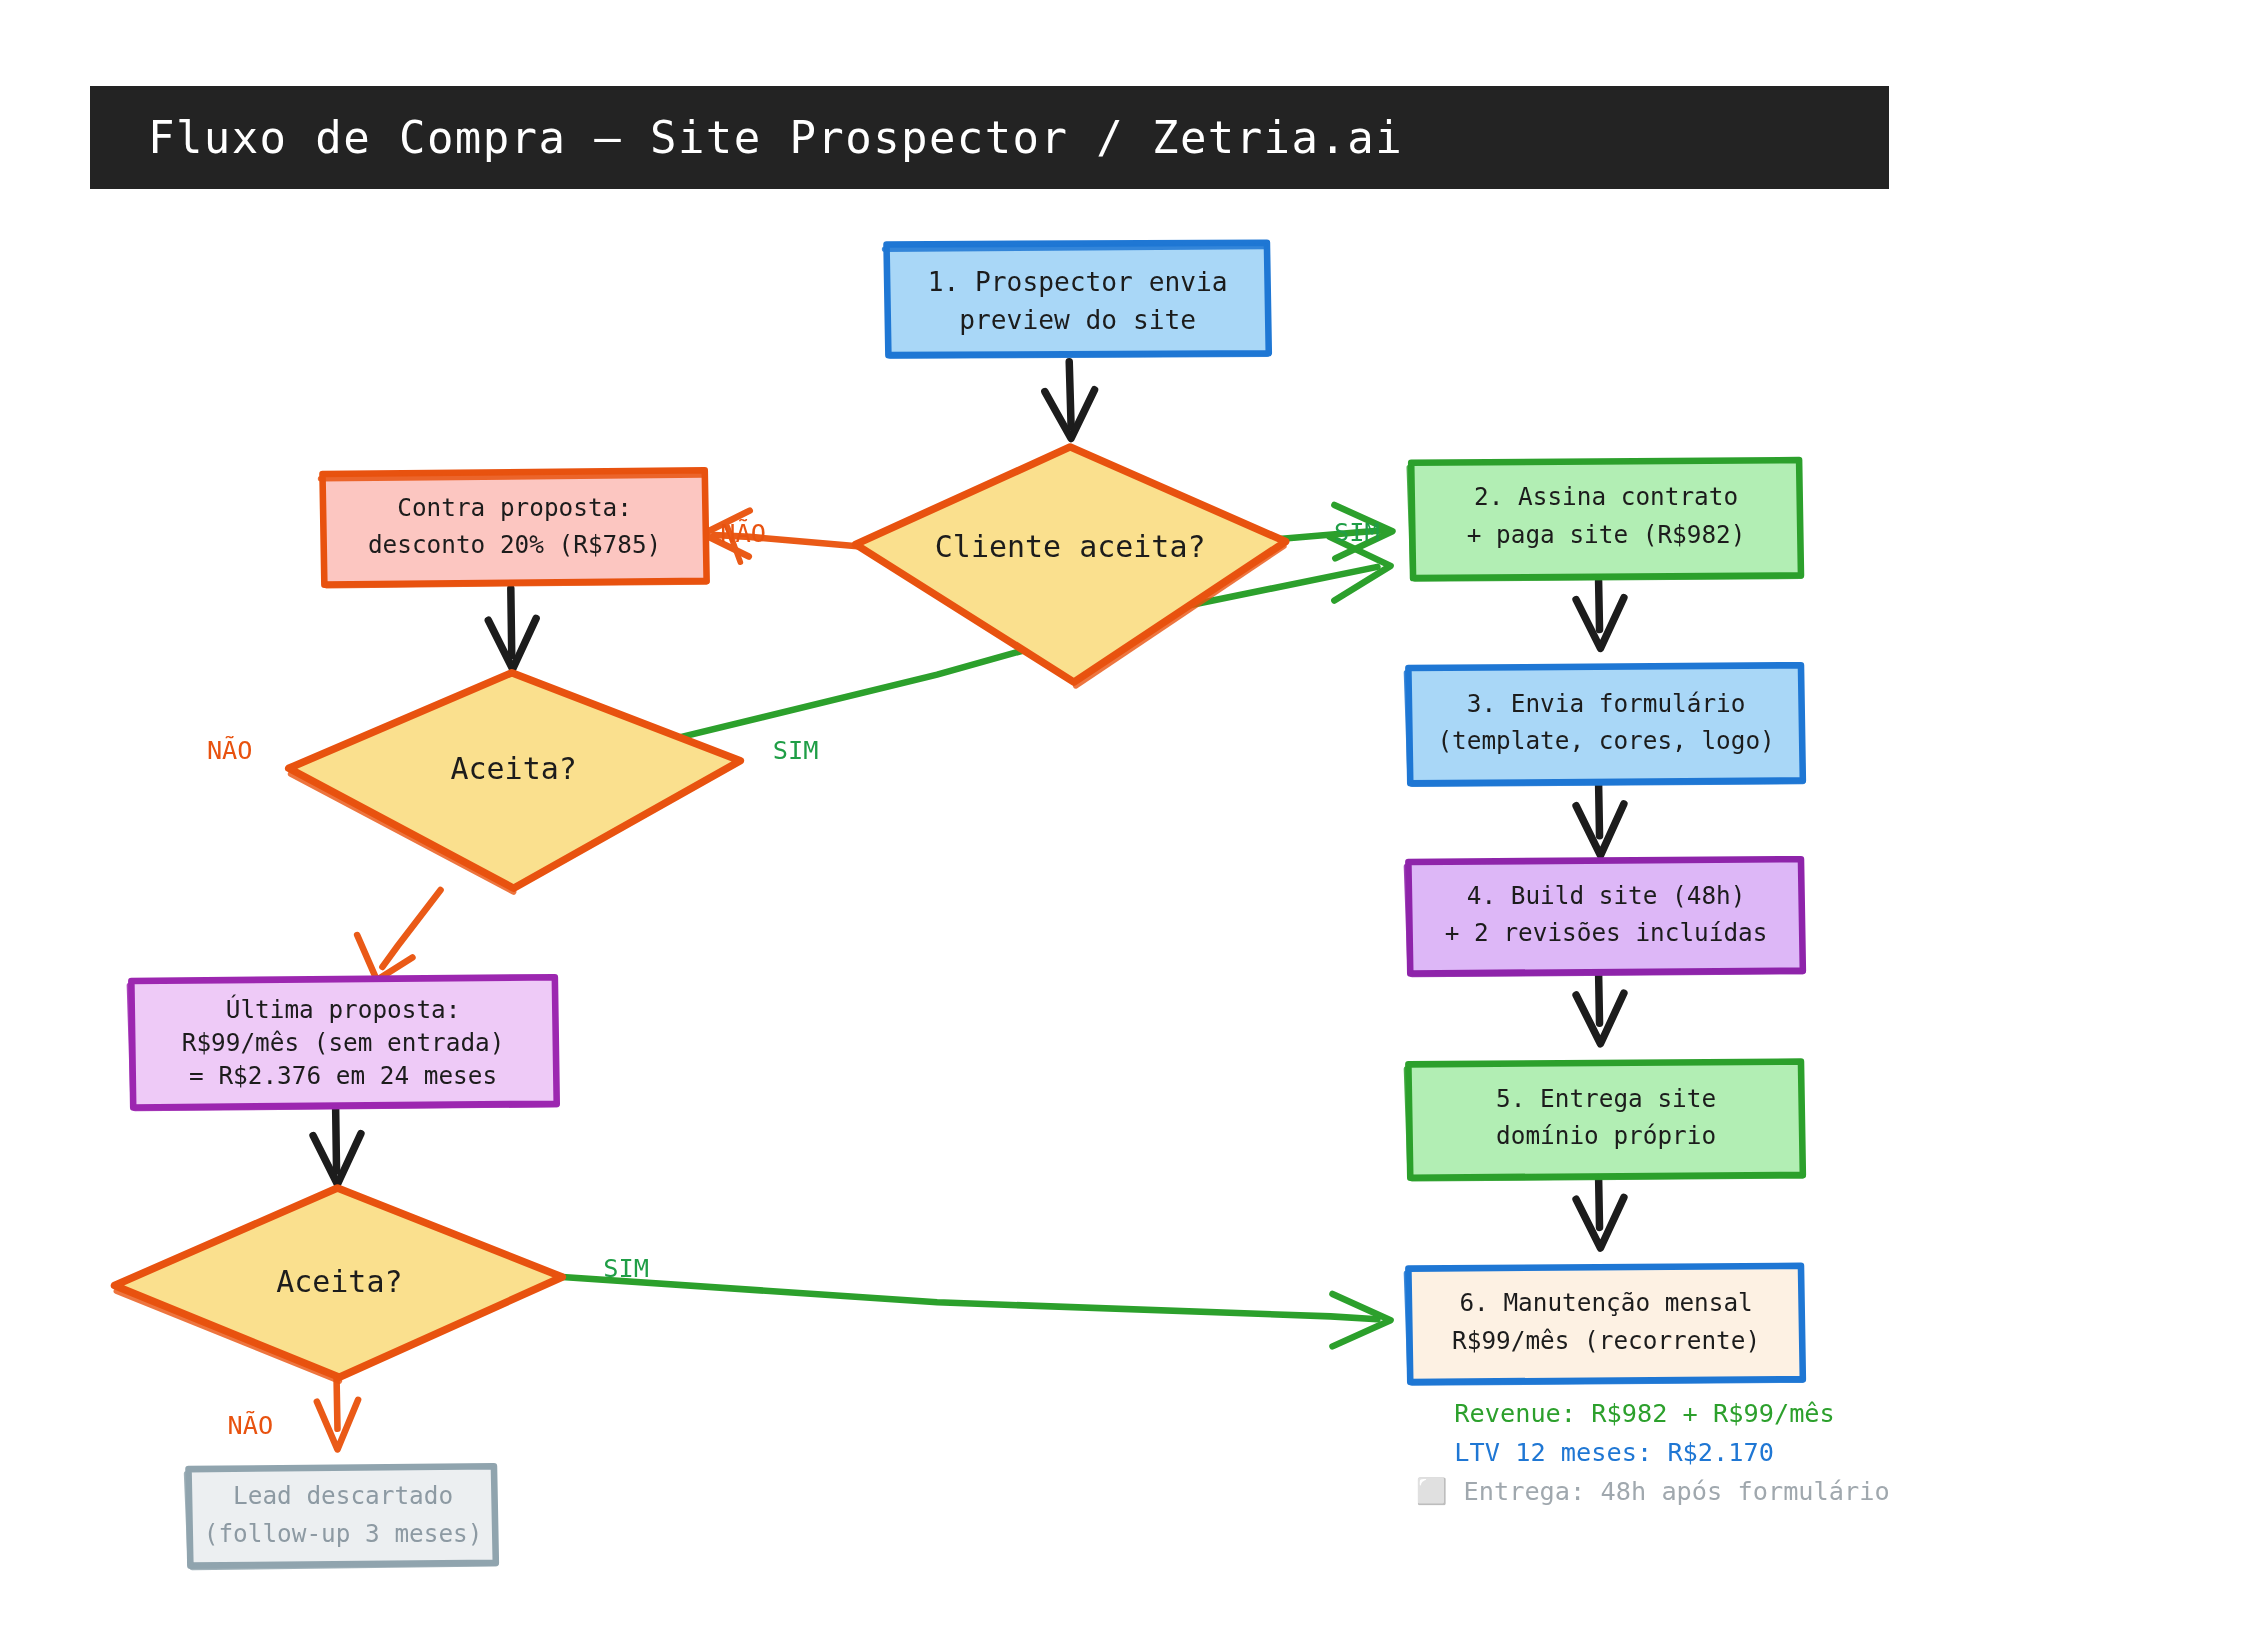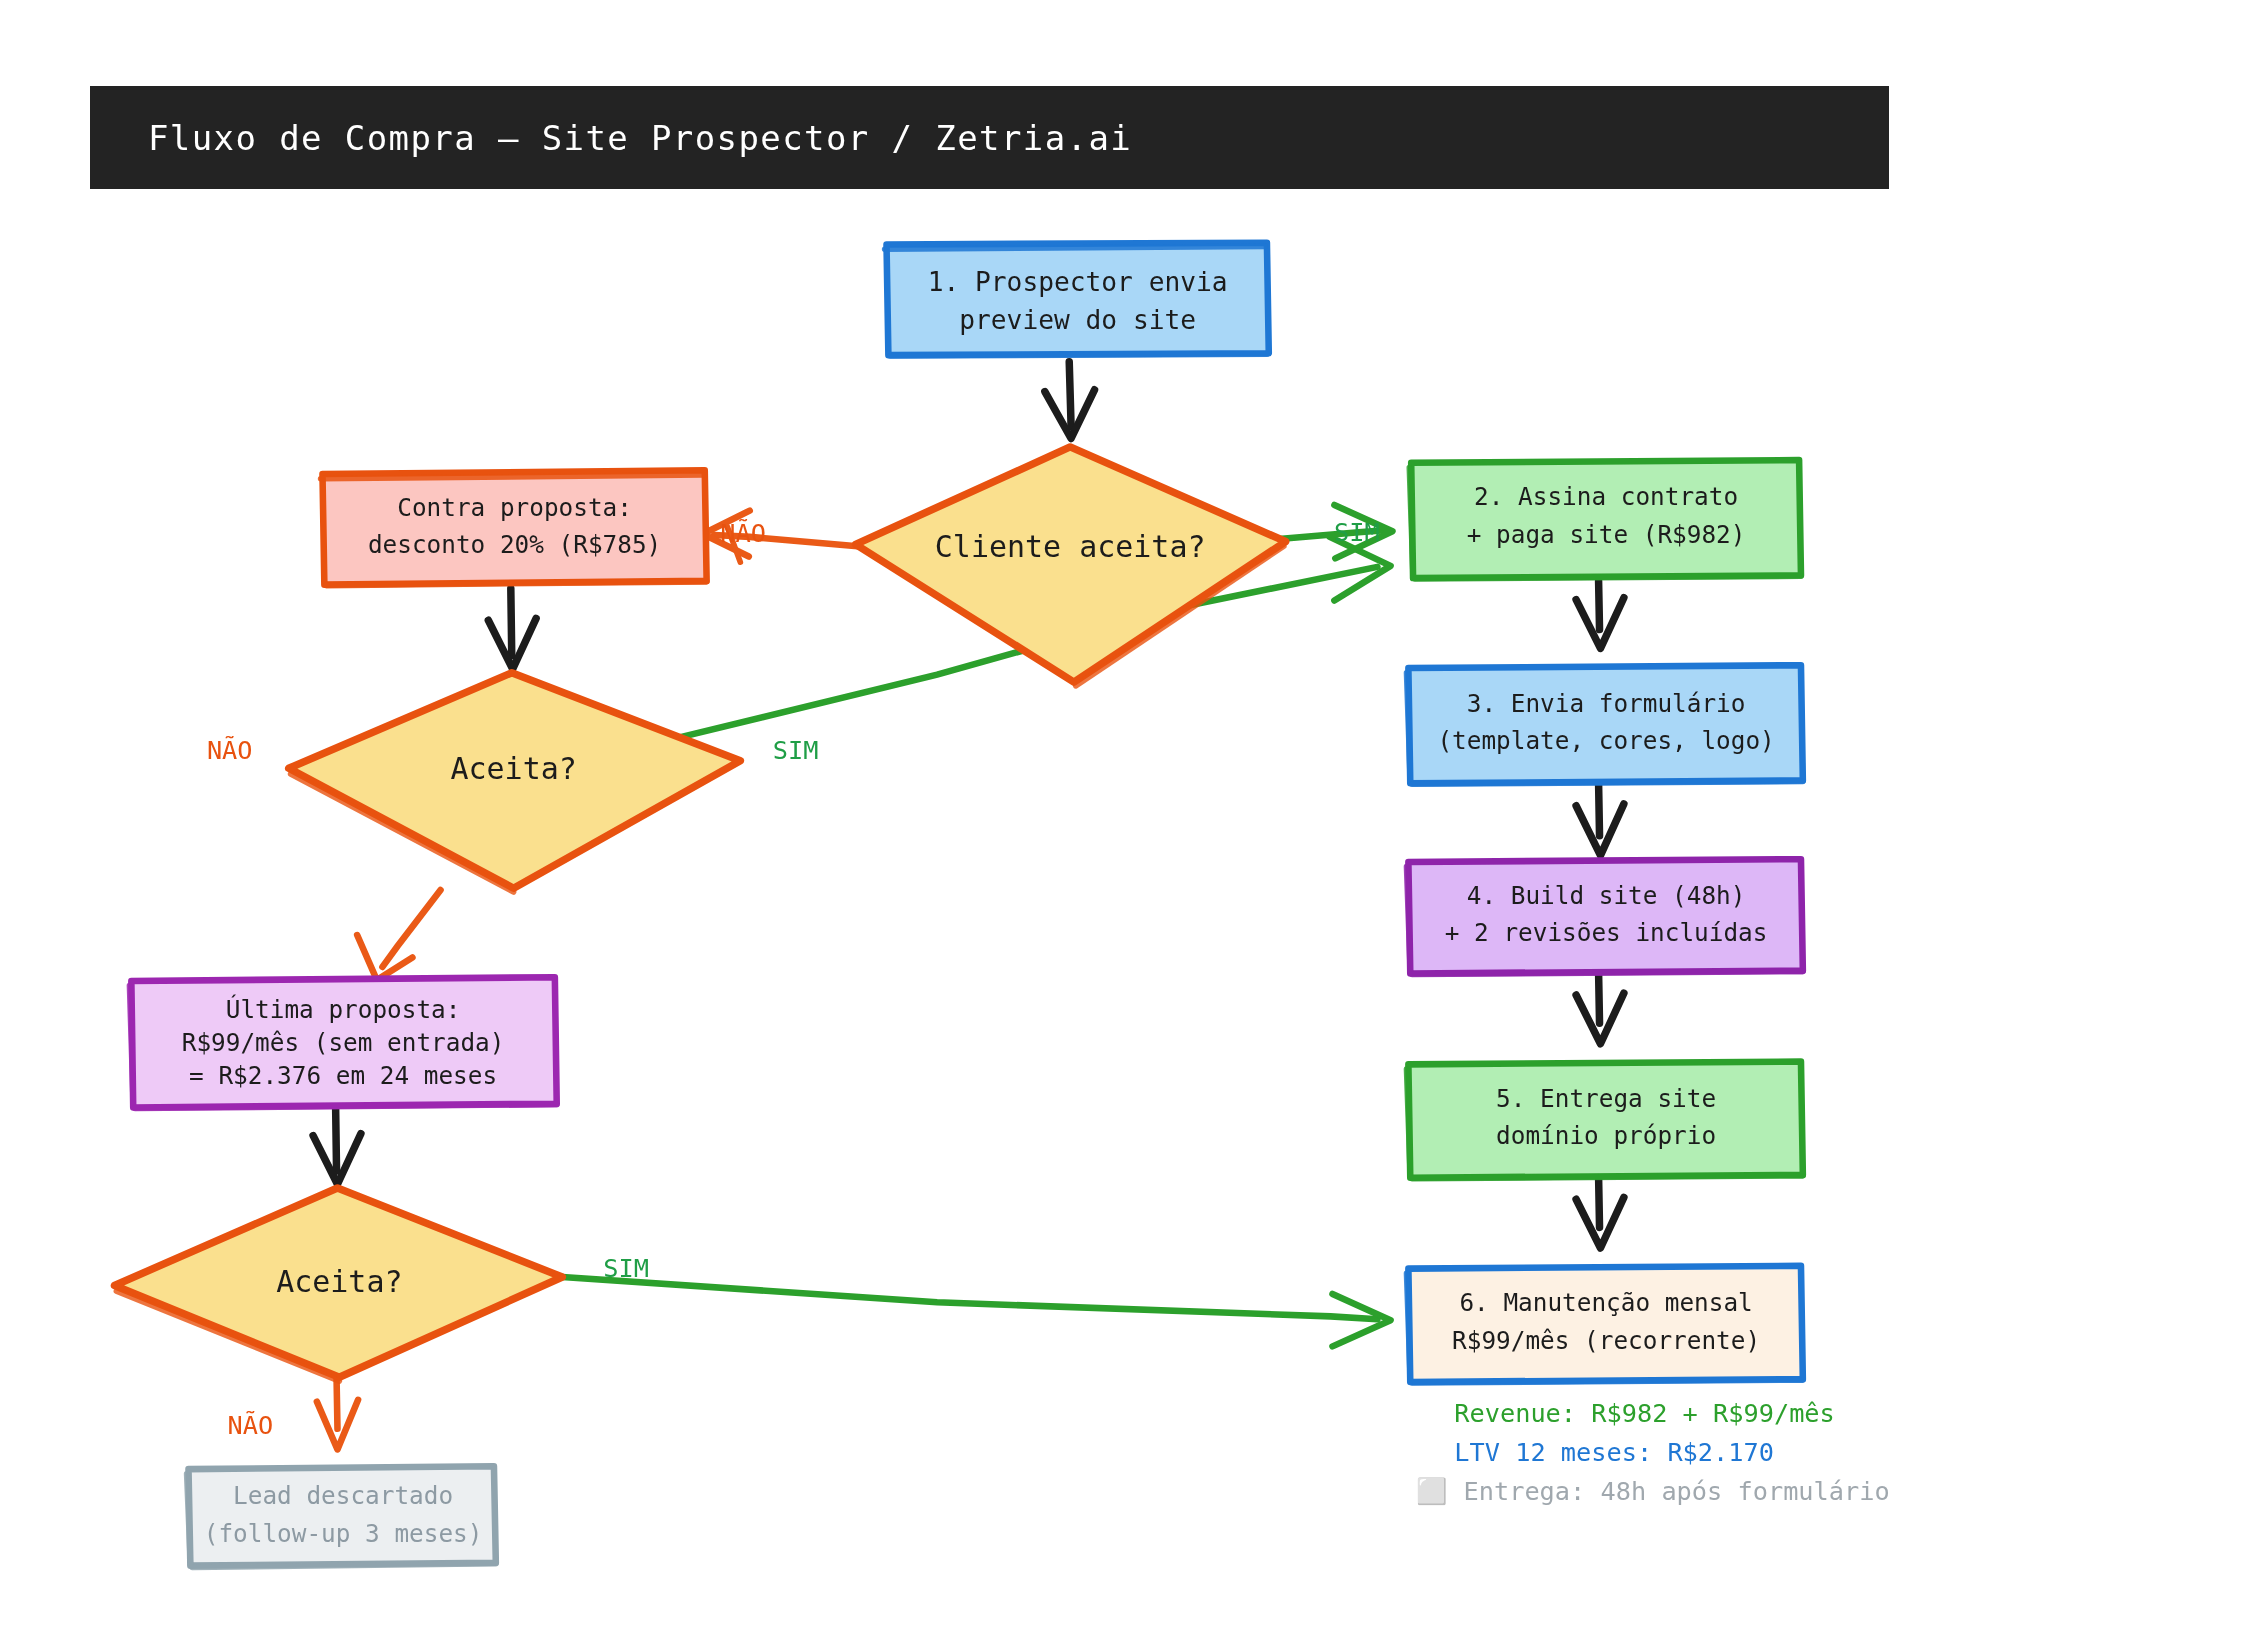--- a/index.html
+++ b/index.html
@@ -22,21 +22,21 @@
     left: 90px;
     top: 86px;
     width: 1799px;
     height: 103px;
     background: #232323;
     display: flex;
     align-items: center;
   }
   #title-text {
     color: #ffffff;
-    font-size: 34px;
+    font-size: 44px;
     letter-spacing: 1.4px;
     padding-left: 58px;
     font-family: "DejaVu Sans Mono", "Liberation Mono", monospace;
     white-space: pre;
   }
 
   
   #diagram {
     position: absolute;
     left: 0;

